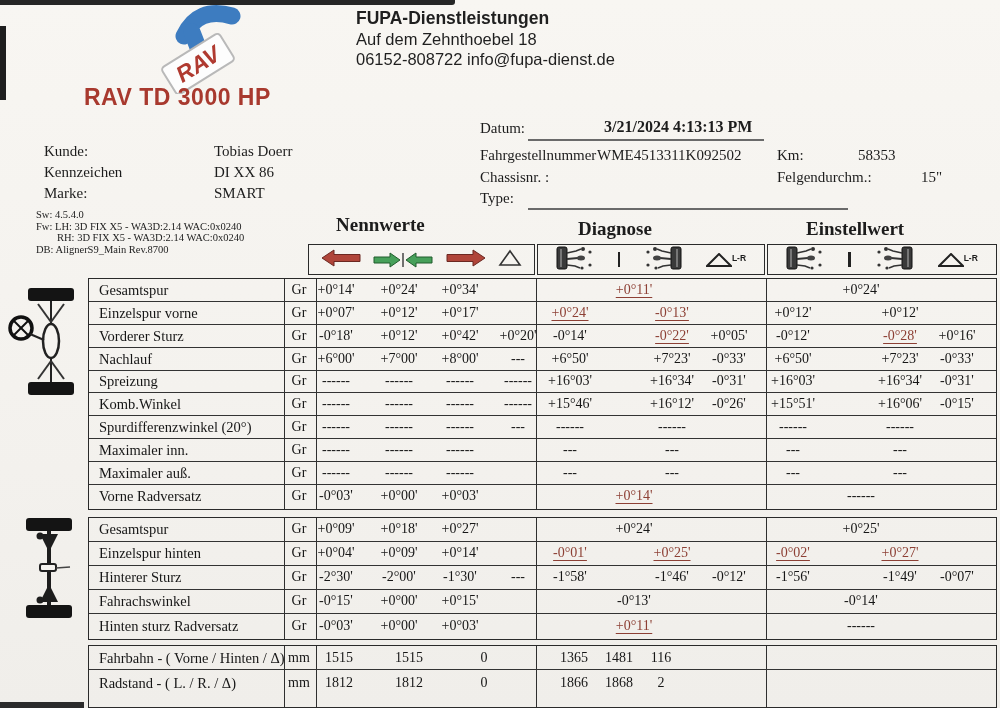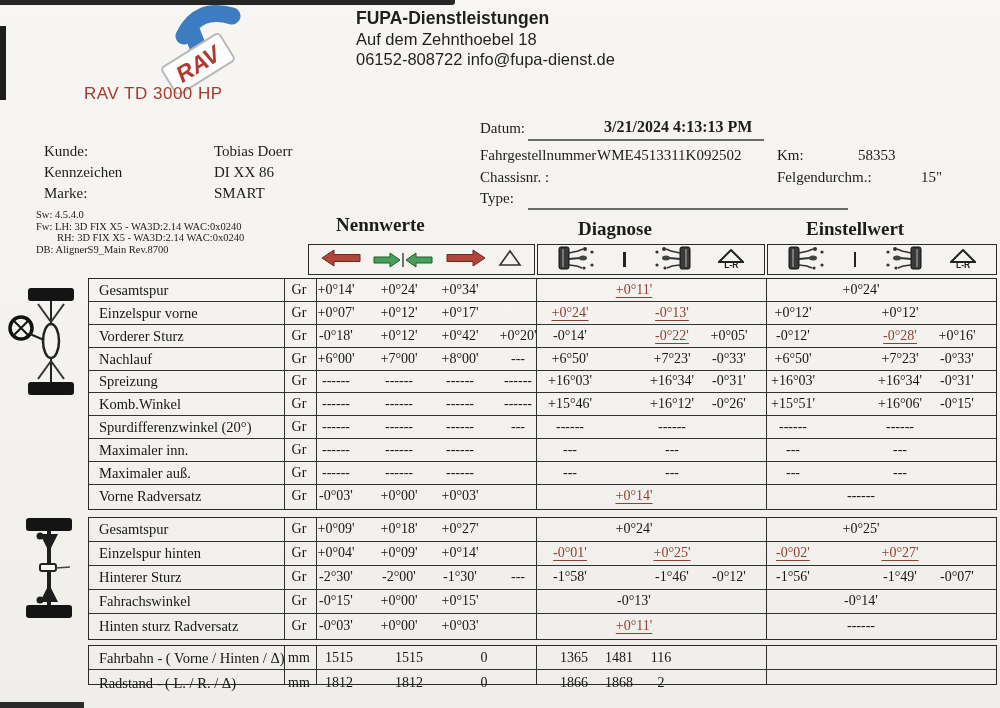--- a/index.html
+++ b/index.html
@@ -5,36 +5,36 @@
   html,body{margin:0;padding:0;background:#d8d6d2;}
   #page{position:relative;width:1000px;height:708px;overflow:hidden;
         background:linear-gradient(180deg,#f8f6f2 0%,#f4f2ee 55%,#f0eeea 100%);
         font-family:"Liberation Serif","DejaVu Serif",serif;color:#1c1c1c;}
   .abs{position:absolute;}
   
   .edge-top{left:0;top:0;width:455px;height:5px;background:#262626;border-radius:0 0 3px 0;}
   .edge-left{left:0;top:26px;width:6px;height:74px;background:#1e1e1e;}
   .edge-bottom{left:0;top:702px;width:84px;height:6px;background:#2b2b2b;}
   
-  .title{left:84px;top:84px;font-family:"Liberation Sans",sans-serif;font-weight:normal;
-         font-size:17px;color:#a8392e;letter-spacing:.5px;}
+  .title{left:84px;top:84px;font-family:"Liberation Sans",sans-serif;font-weight:bold;
+         font-size:23px;color:#a8392e;letter-spacing:.5px;}
   .company{left:356px;top:8px;font-family:"Liberation Sans",sans-serif;font-size:16.5px;line-height:20.5px;color:#1f1f1f;}
   .company .cname{font-size:17.5px;font-weight:bold;}
   .lbl{font-size:15px;}
   .val{font-size:15px;}
   .bold{font-weight:bold;}
   .hline{height:1.5px;background:#6a6a6a;}
   .sys{left:36px;top:209px;font-size:10.5px;line-height:11.5px;font-family:"Liberation Serif",serif;color:#222;}
   .sys .indent{padding-left:21px;}
   
   .theader{font-weight:bold;font-size:19px;}
   
   .iconbox{top:244px;height:31px;border:1.6px solid #2a2a2a;box-sizing:border-box;
            display:flex;align-items:center;justify-content:space-around;padding:0 6px;}
-  .lr-wrap{display:flex;flex-direction:column;align-items:center;line-height:1;}
+  .lr-wrap{display:flex;flex-direction:row;align-items:center;line-height:1;}
   .lr-wrap .lr-txt{font-family:"Liberation Sans",sans-serif;font-weight:bold;font-size:8.5px;margin-top:-2px;}
   .sepbar{width:2.5px;height:15px;background:#222;}
   
   .section{left:88px;width:909px;border:1.6px solid #2a2a2a;box-sizing:border-box;background:transparent;}
   .vline{position:absolute;top:0;bottom:0;width:1.2px;background:#2f2f2f;}
   .v1{left:195px}.v2{left:227px}.v3{left:447px}.v4{left:677px}
   .trow{position:relative;box-sizing:border-box;border-bottom:1.2px solid #333;}
   .trow:last-child{border-bottom:none;}
   #sec0 .trow{height:22.88px;}
   #sec1 .trow{height:23.96px;}
@@ -421,21 +421,21 @@
       <div class="trow">
         <span class="cell c-name">Hinten sturz Radversatz</span>
         <span class="cell c-unit">Gr</span>
         <span class="cell c-n1">-0°03'</span>
         <span class="cell c-n2">+0°00'</span>
         <span class="cell c-n3">+0°03'</span>
         <span class="cell c-dc ru">+0°11'</span>
         <span class="cell c-ec">------</span>
       </div>
     </div>
-  <div id="sec2" class="abs section" style="top:645px;height:40px;">
+  <div id="sec2" class="abs section" style="top:645px;height:63px;">
     <div class="vline v1"></div>
     <div class="vline v2"></div>
     <div class="vline v3"></div>
     <div class="vline v4"></div>
   <div class="trow">
         <span class="cell c-name">Fahrbahn - ( Vorne / Hinten / Δ)</span>
         <span class="cell c-unit">mm</span>
         <span class="cell c-g1">1515</span>
         <span class="cell c-g2">1515</span>
         <span class="cell c-g3">0</span>

